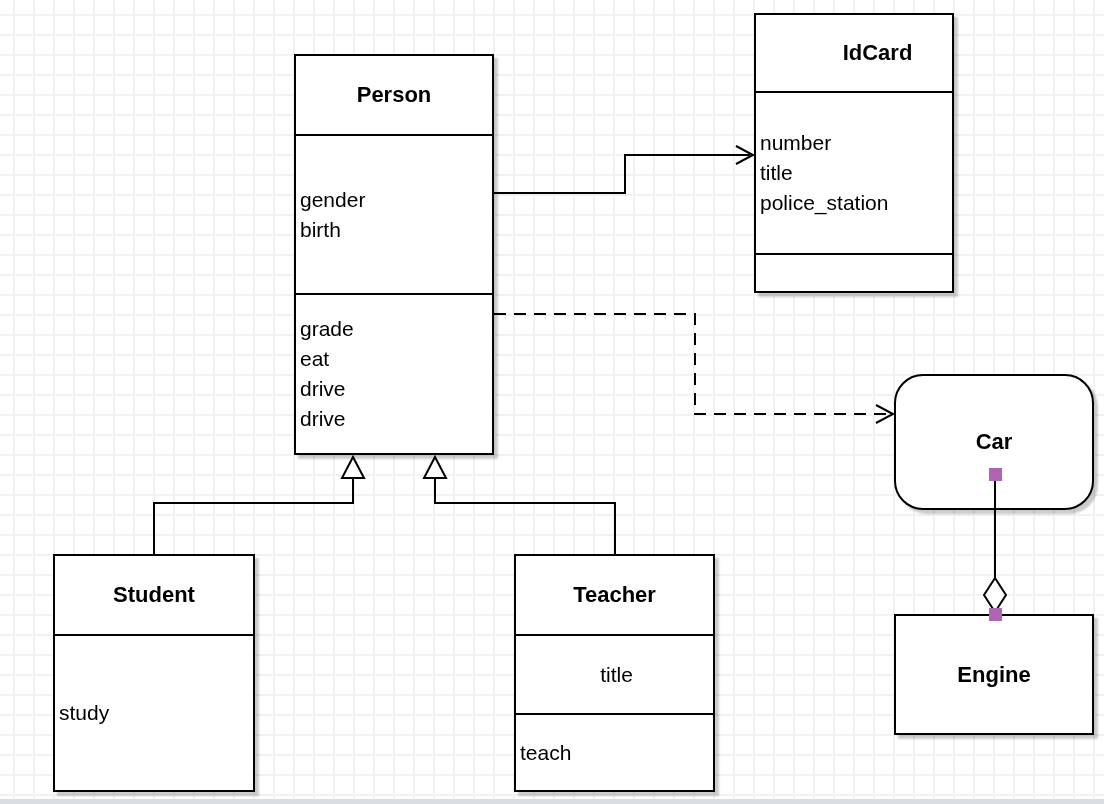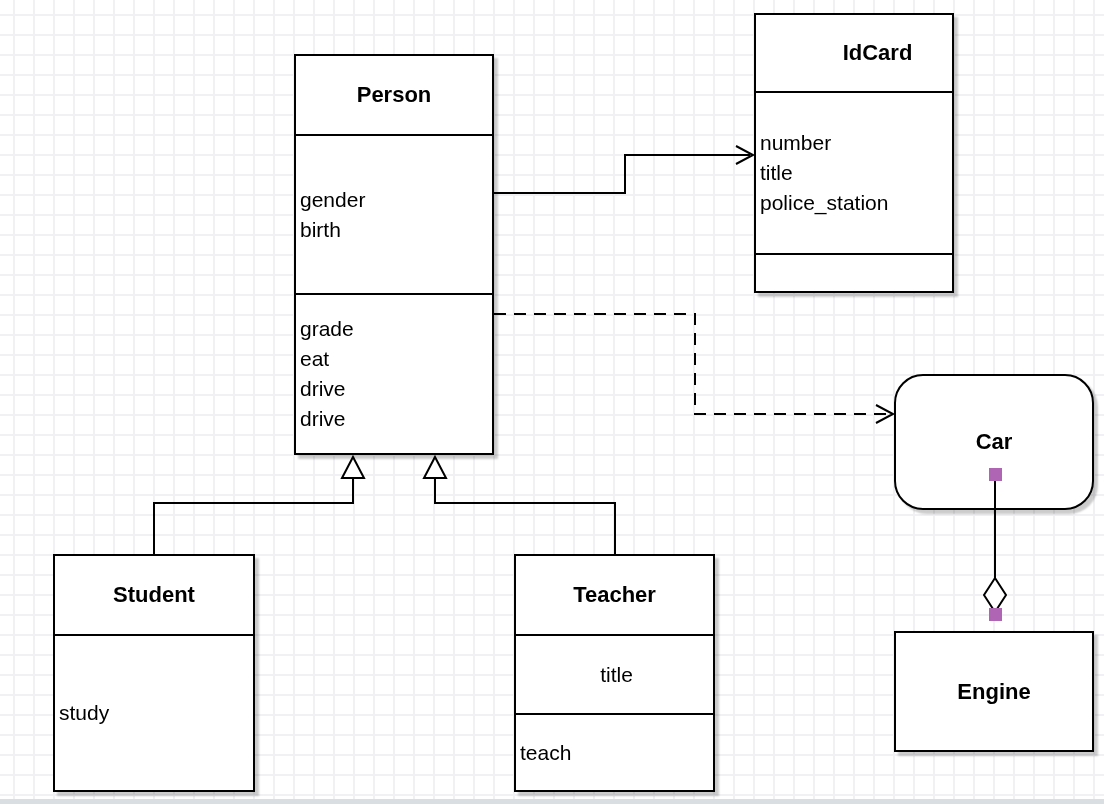--- a/index.html
+++ b/index.html
@@ -66,21 +66,21 @@
   .member { white-space: nowrap; }
 
   
   .cls-person  { left: 294px; top: 54px;  width: 200px; height: 401px; }
   .cls-person  .uml-title { height: 78px; }
   .cls-person  .sec-attrs { height: 159px; }
   .cls-idcard  { left: 754px; top: 13px;  width: 200px; height: 280px; }
   .cls-idcard  .uml-title { height: 76px; margin-left: 47px; }
   .cls-idcard  .sec-attrs { height: 162px; }
   .cls-car     { left: 894px; top: 374px; width: 200px; height: 136px; border-radius: 29px; }
-  .cls-engine  { left: 894px; top: 614px; width: 200px; height: 121px; margin-top: 17px; }
+  .cls-engine  { left: 894px; top: 614px; width: 200px; height: 121px; }
   .cls-student { left: 53px;  top: 554px; width: 202px; height: 238px; }
   .cls-student .uml-title { height: 78px; }
   .cls-student .sec-attrs { height: 79px; }
   .cls-teacher { left: 514px; top: 554px; width: 201px; height: 238px; }
   .cls-teacher .uml-title { height: 78px; }
   .cls-teacher .sec-attrs { height: 79px; align-items: center; }
 
   svg.edges {
     position: absolute;
     left: 0;

